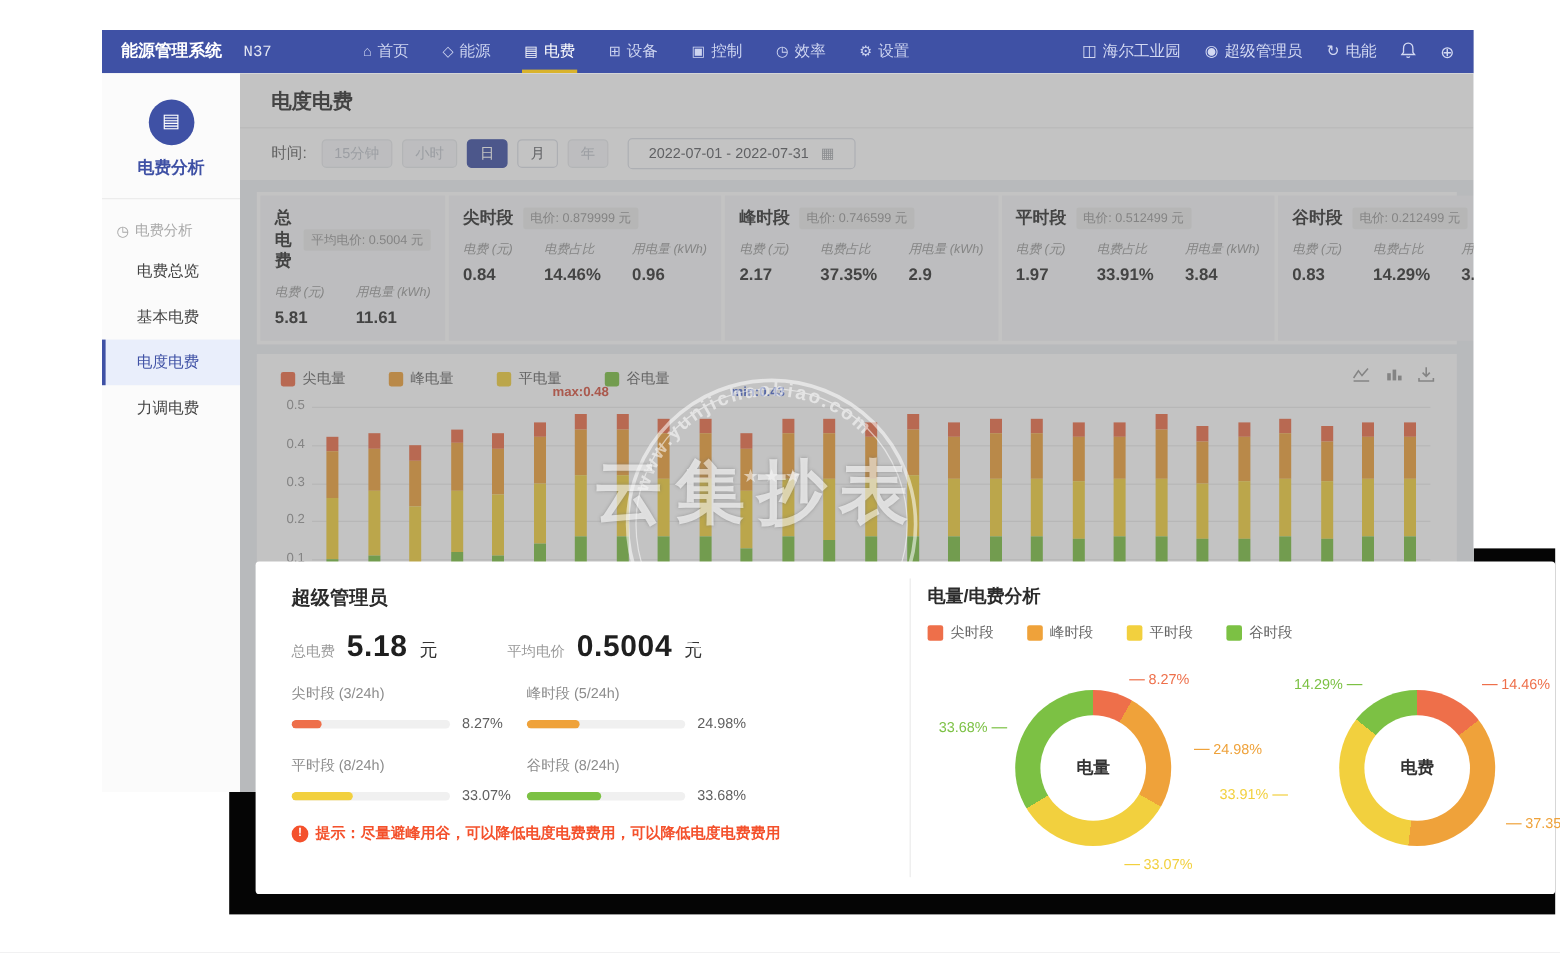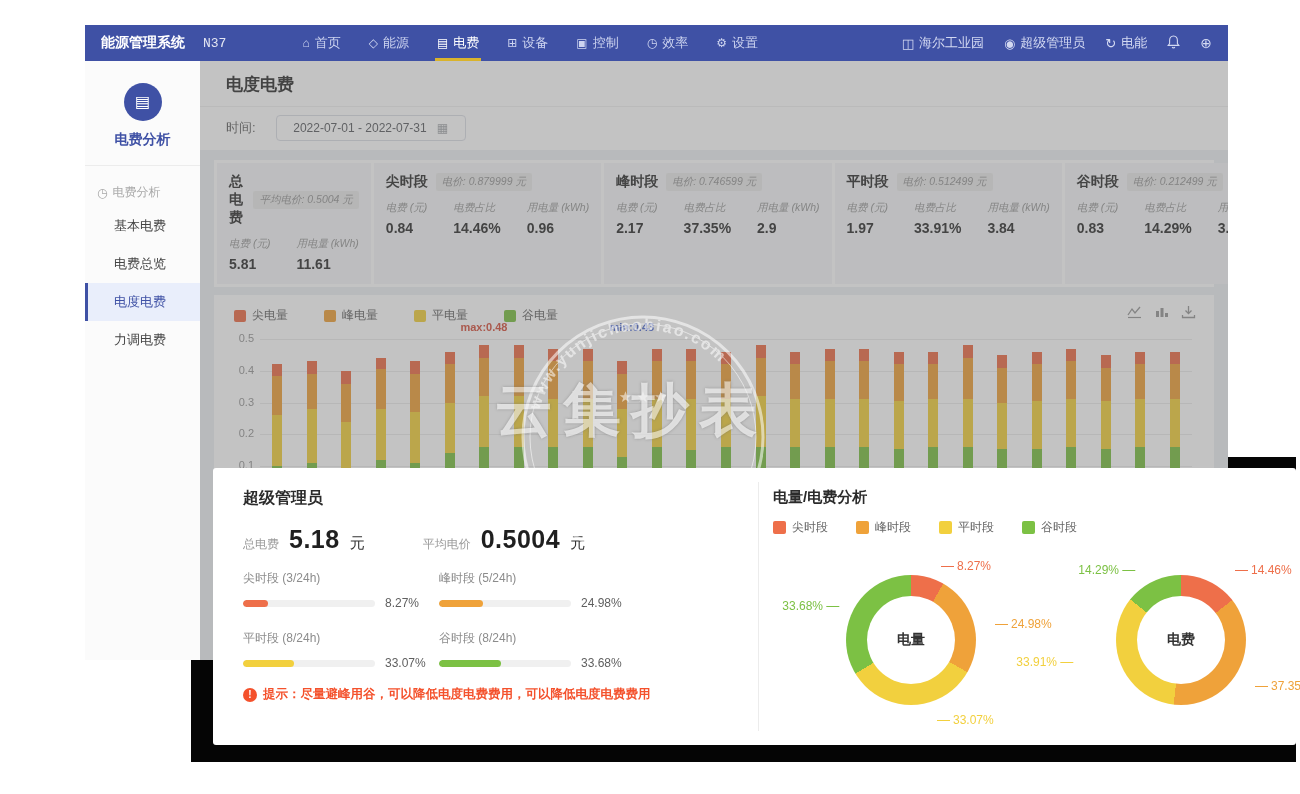--- a/index.html
+++ b/index.html
@@ -40,21 +40,21 @@
   .fbtn.disabled{background:#f5f6f8;color:#c0c4cc;border-color:#e6e8eb;cursor:default;}
   .fbtn.active{background:#3f51a5;border-color:#3f51a5;color:#fff;}
   #date-input{margin-left:8px;width:188px;height:24px;border:1px solid #dcdfe6;border-radius:4px;background:#fff;
     display:flex;align-items:center;justify-content:center;gap:10px;font-size:12px;color:#606266;cursor:pointer;}
   #date-input .cal{color:#a6a9ad;font-size:12px;}
   
   #stats-card{margin:10px 14px 0 14px;background:#fff;padding:3px;display:flex;gap:3px;}
   .stat-cell{flex:1;background:#f5f6f8;padding:10px 12px 12px 12px;}
   .stat-top{display:flex;align-items:center;gap:8px;}
   .stat-title{font-size:14px;font-weight:bold;color:#333;}
-  .stat-badge{background:#ebebeb;color:#999;font-size:10.5px;padding:2px 6px;border-radius:2px;white-space:nowrap;font-style:italic;}
+  .stat-badge{background:#ebebeb;color:#999;font-size:10.5px;padding:2px 6px;border-radius:2px;white-space:nowrap;}
   .stat-cols{display:flex;gap:26px;margin-top:10px;}
   .stat-col .lb{font-size:10.5px;color:#9b9b9b;white-space:nowrap;font-style:italic;}
   .stat-col .vl{font-size:14px;font-weight:bold;color:#333;margin-top:5px;}
   
   #chart-card{margin:8px 14px;background:#fff;height:233px;position:relative;}
   #chart-legend{position:absolute;left:20px;top:12px;display:flex;gap:36px;}
   .cl-item{display:flex;align-items:center;gap:6px;font-size:12px;color:#666;cursor:pointer;}
   .cl-sq{width:12px;height:12px;border-radius:2px;}
   #chart-toolbar{position:absolute;right:18px;top:10px;display:flex;gap:12px;}
   #chart-toolbar svg{cursor:pointer;}
@@ -171,32 +171,39 @@
   <div id="sidebar">
     <div id="side-head">
       <div id="side-badge">▤</div>
       <div id="side-title">电费分析</div>
     </div>
     <div id="side-group">
       <span>◷</span>
       <span>电费分析</span>
     </div>
     <div id="side-items">
+        <div class="side-item">电费总览</div>
         <div class="side-item">基本电费</div>
-        <div class="side-item">电费总览</div>
         <div class="side-item active">电度电费</div>
         <div class="side-item">力调电费</div>
       </div>
   </div>
 
   <div id="content">
     <div id="head-card">
       <div id="page-title">电度电费</div>
       <div id="filter-row">
         <span id="filter-label">时间:</span>
+        <span id="filter-btns" style="display:flex;gap:8px;">
+            <button class="fbtn disabled">15分钟</button>
+            <button class="fbtn disabled">小时</button>
+            <button class="fbtn active">日</button>
+            <button class="fbtn ">月</button>
+            <button class="fbtn disabled">年</button>
+          </span>
         <span id="date-input">
           <span>2022-07-01 - 2022-07-31</span>
           <span class="cal">▦</span>
         </span>
       </div>
     </div>
 
     <div id="stats-card">
         <div class="stat-cell">
           <div class="stat-top">

